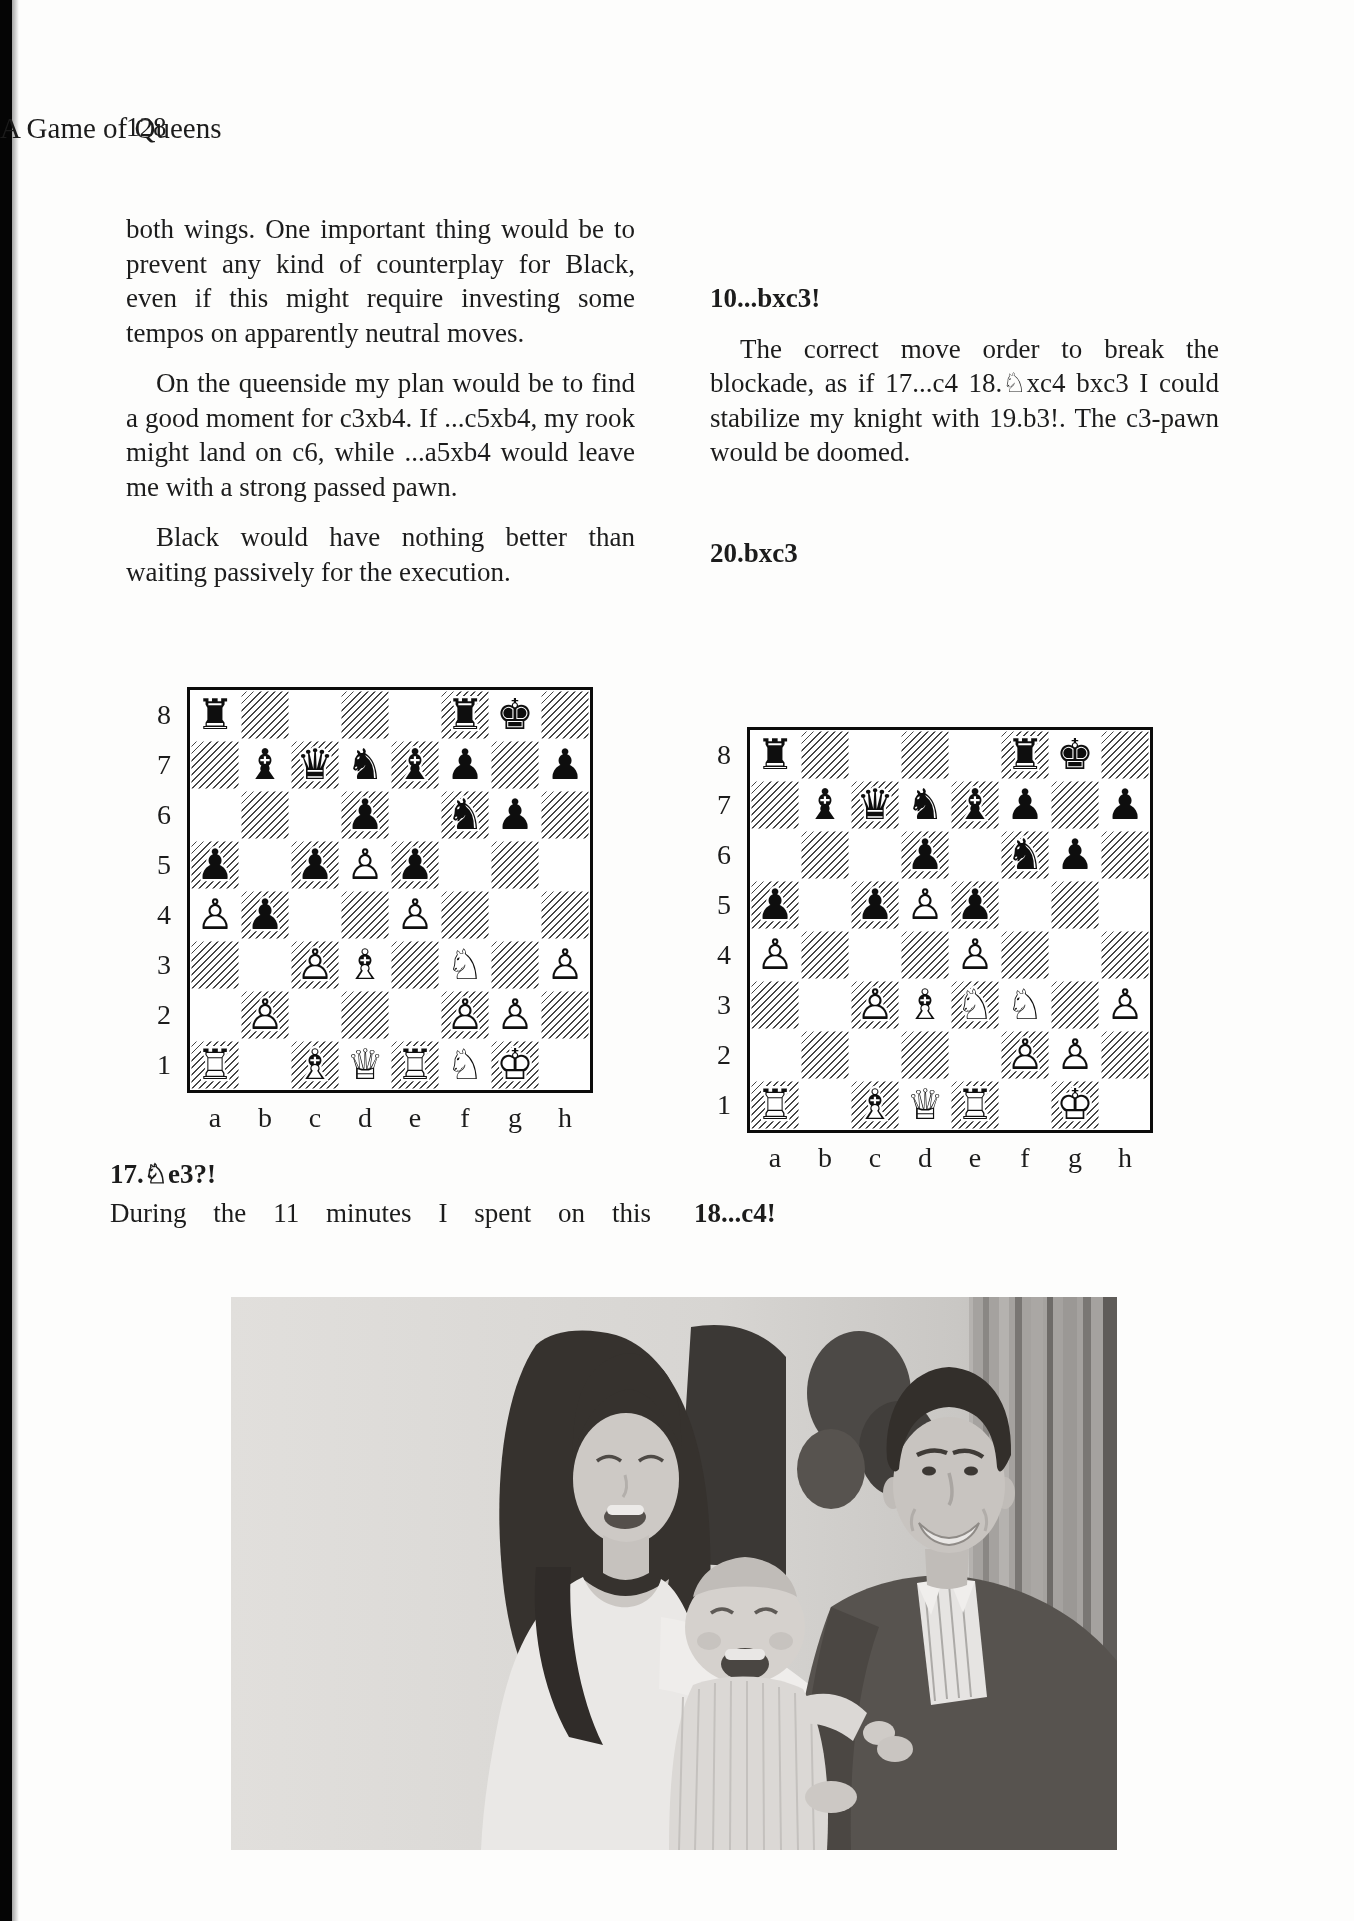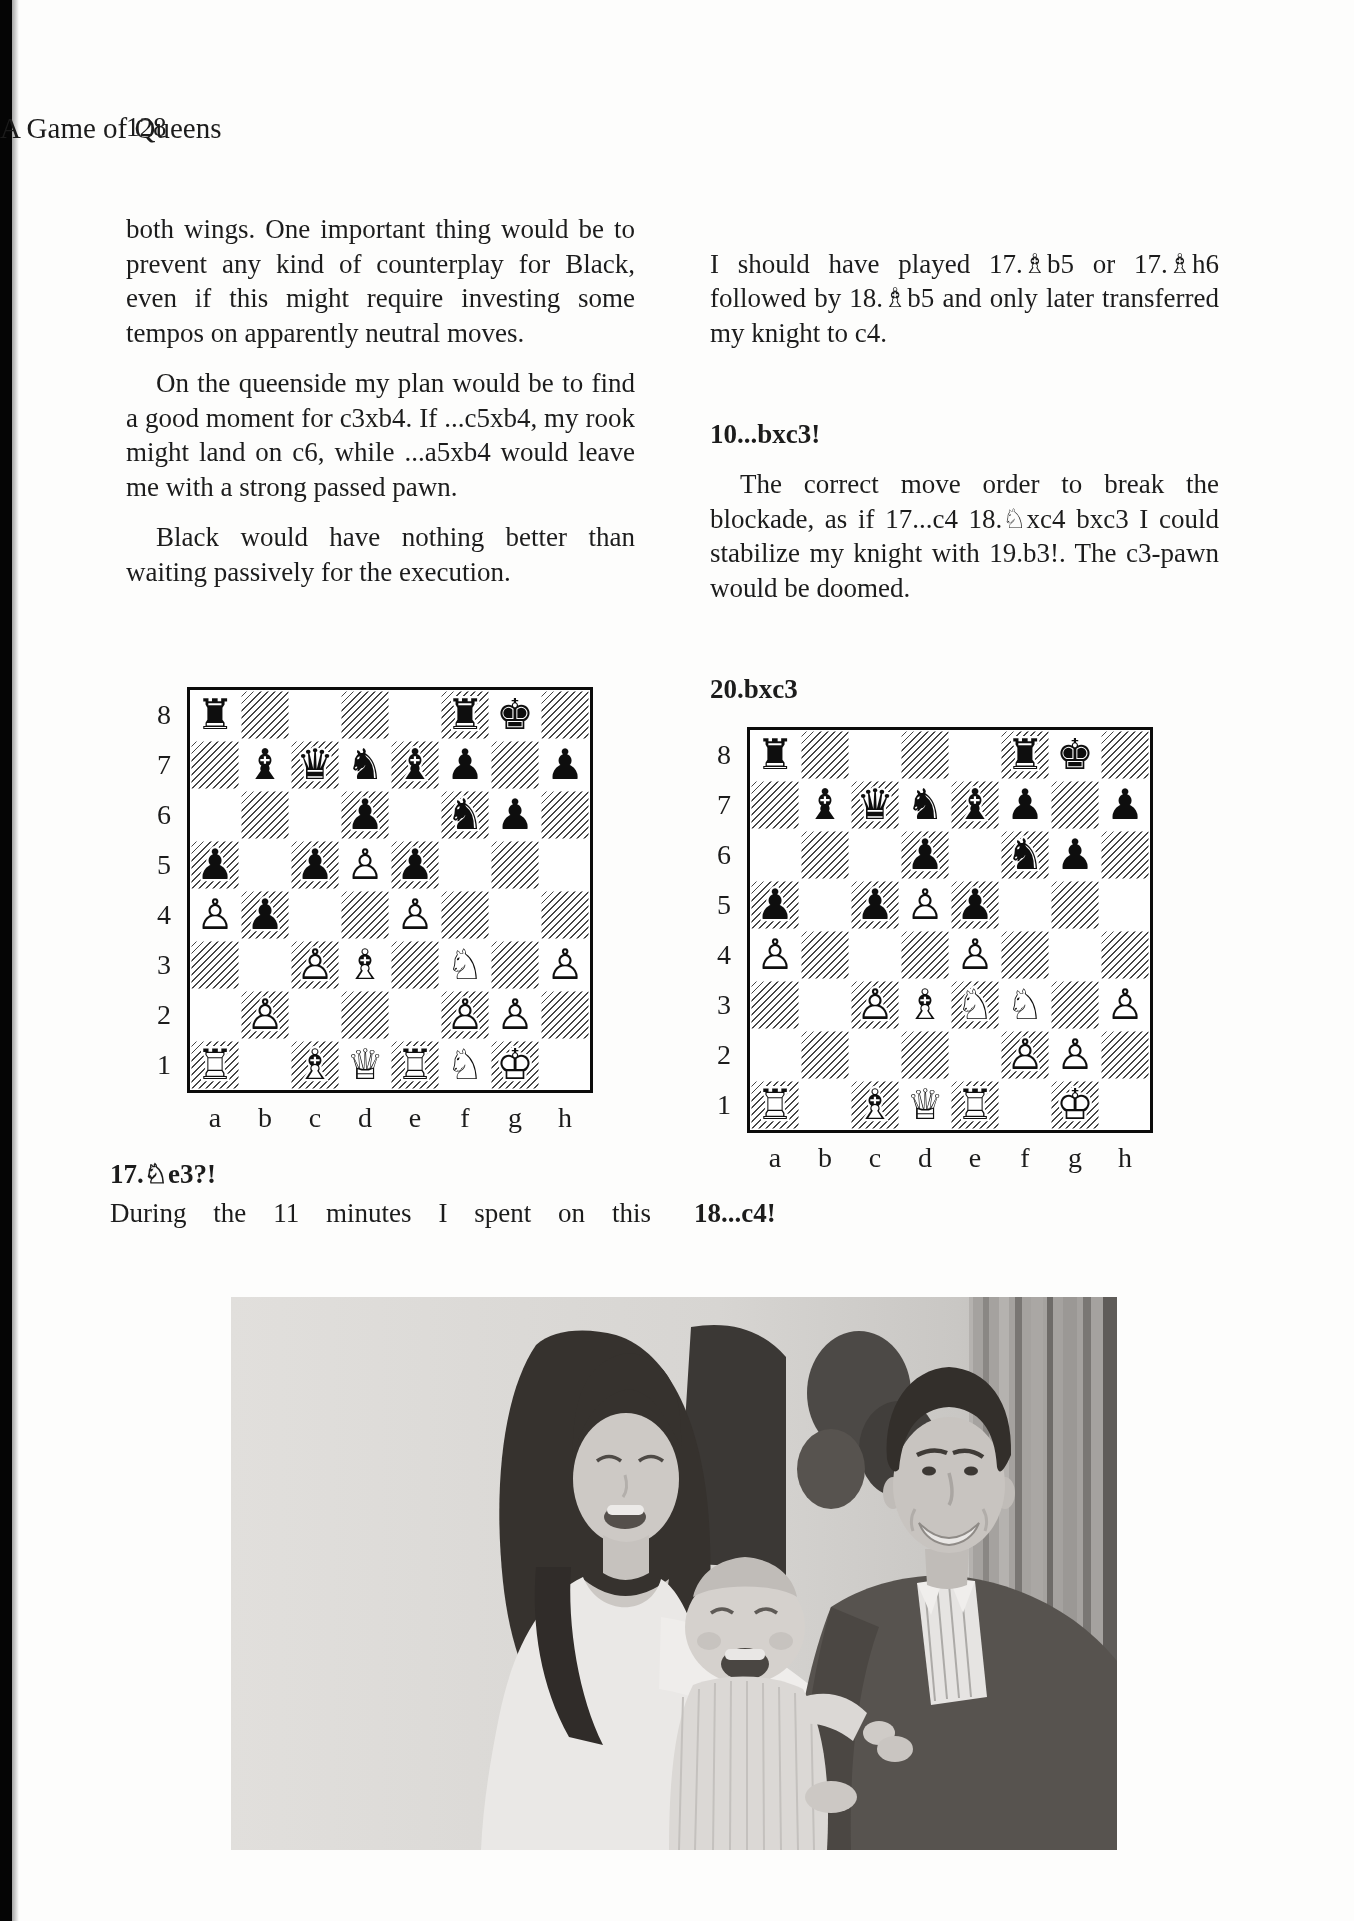--- a/index.html
+++ b/index.html
@@ -54,21 +54,20 @@
   <div class="runhead">A Game of Queens</div>
 
   <div class="col col-left">
     <p>both wings. One important thing would be to prevent any kind of counterplay for Black, even if this might require investing some tempos on apparently neutral moves.</p>
     <p class="indent">On the queenside my plan would be to find a good moment for c3xb4. If ...c5xb4, my rook might land on c6, while ...a5xb4 would leave me with a strong passed pawn.</p>
     <p class="indent">Black would have nothing better than waiting passively for the execution.</p>
   </div>
 
   <div class="col col-right">
     <div class="gap"></div>
-    <p>I should have played 17.♗b5 or 17.♗h6 followed by 18.♗b5 and only later transferred my knight to c4.</p>
     <div class="gap"></div>
     <p class="mv">10...bxc3!</p>
     <p class="indent">The correct move order to break the blockade, as if 17...c4 18.♘xc4 bxc3 I could stabilize my knight with 19.b3!. The c3-pawn would be doomed.</p>
     <div class="gap"></div>
     <p class="mv">20.bxc3</p>
   </div>
 
   <div class="diagram" id="diagram1" style="left: 143px; top: 687px;">
       <div class="ranks">
         <div class="rlab">8</div>

